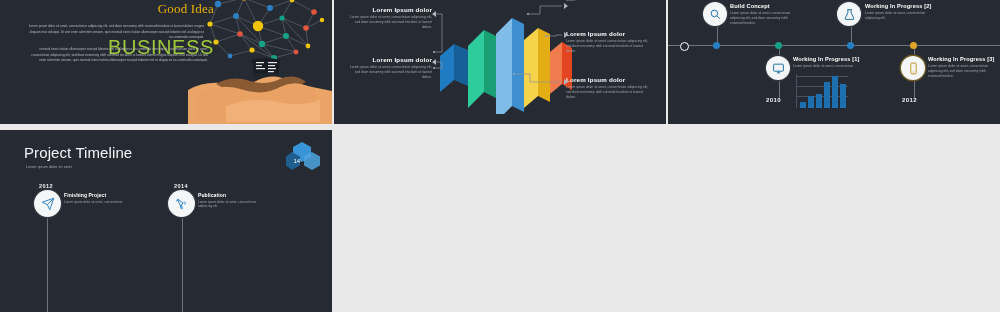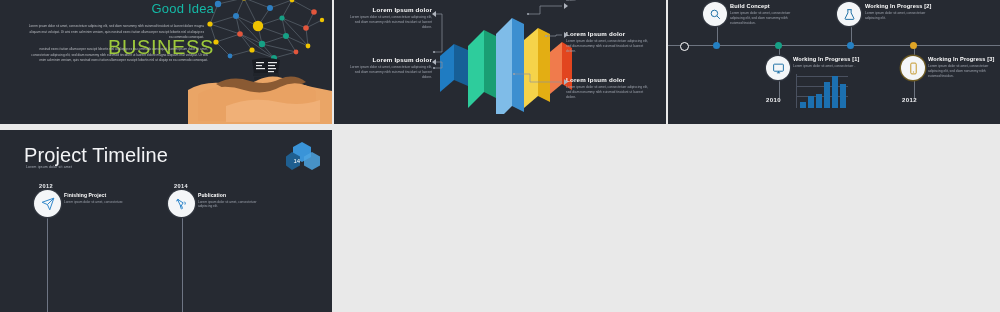--- a/index.html
+++ b/index.html
@@ -14,21 +14,22 @@
   }
   .slide {
     position: absolute;
     background: #262a32;
     overflow: hidden;
   }
   
   #slide-idea { left: 0; top: 0; width: 332px; height: 124px; }
   #slide-idea .hdr {
     position: absolute; right: 118px; top: 2px; text-align: right;
-    color: #14b8a6;
+    color: #eab308;
+    font-family: Liberation Serif, serif;
   }
   #slide-idea .hdr .l1 { font-size: 13px; letter-spacing: .2px; line-height: 14px; }
   #slide-idea .hdr .l2 { font-size: 19px; line-height: 20px; letter-spacing: .3px; }
   #slide-idea .business {
     position: absolute; left: 108px; top: 36px;
     font-size: 20px; color: #9dc93b; letter-spacing: .6px;
     font-weight: 400;
   }
   #slide-idea .para {
     position: absolute; color: #b9bcc2; font-size: 3.2px; line-height: 5.6px;
@@ -67,21 +68,21 @@
   .pr-year  { position:absolute; color:#f2f3f5; font-size:6px; font-weight:700; letter-spacing:.4px;}
   .bars { position:absolute; }
   .bars .bar { position:absolute; bottom:0; background:#1c70b0; }
   .bars .gl { position:absolute; left:0; height:1px; background:#4a5160; }
   .bars .ax { position:absolute; left:0; top:0; bottom:0; width:1px; background:#4a5160; }
 
   
   #slide-timeline { left: 0; top: 130px; width: 332px; height: 182px; }
   #slide-timeline .title {
     position:absolute; left:24px; top:14px; color:#f3f4f6;
-    font-size:20px; letter-spacing:.1px; font-weight:400;
+    font-size:15px; letter-spacing:.1px; font-weight:400;
   }
   #slide-timeline .subtitle {
     position:absolute; left:26px; top:35px; color:#aab0ba; font-size:3.4px; letter-spacing:.2px;
   }
   .tl-stem { position:absolute; width:1px; background:#6e7584; }
   .tl-title { color:#ffffff; font-size:5px; font-weight:700; letter-spacing:.1px; }
   .tl-body  { color:#9ba1ab; font-size:3.2px; line-height:4.8px; margin-top:1.5px; width:62px; }
   .tl-year  { position:absolute; color:#eceef1; font-size:5.6px; font-weight:700; letter-spacing:.35px;}
   .hex-badge { position:absolute; right:12px; top:12px; width:34px; height:30px; }
   .white-end { position:absolute; width:7px; height:7px; border-radius:50%;

